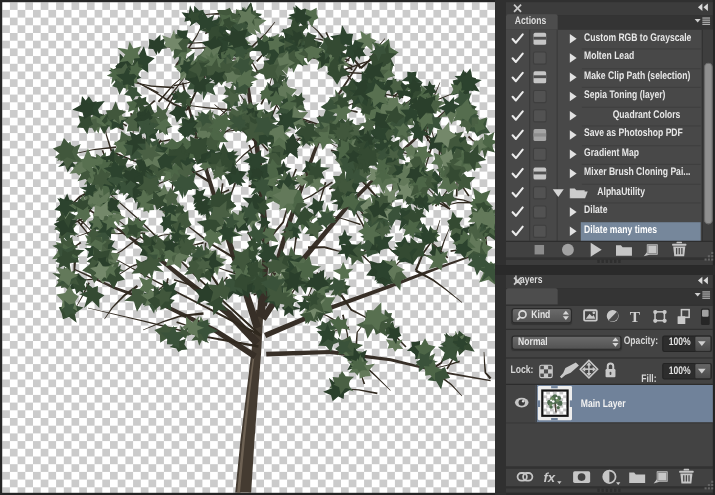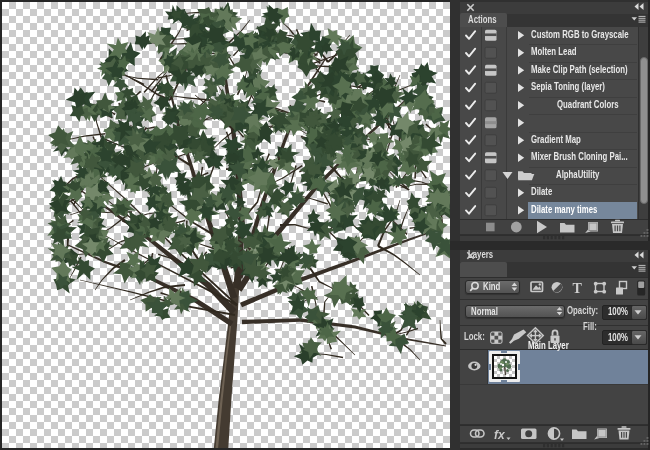--- a/index.html
+++ b/index.html
@@ -1325,23 +1325,24 @@
 <div class="abs" style="left:528.5px;top:184.0px;width:108.5px;height:1px;background:#3f3f3f"></div>
 <div class="abs" style="left:528.5px;top:201.5px;width:108.5px;height:1px;background:#3f3f3f"></div>
  <div class="abs" style="left:528px;top:201.5px;width:109px;height:17px;background:#76879b"></div>
  <div class="abs" style="left:637.5px;top:26.5px;width:10.5px;height:192.5px;background:#3e3e3e;border-left:1px solid #313131"></div>
  <div class="abs" style="left:639.5px;top:57px;width:8px;height:147px;background:#8f8f8f;border-radius:4px;border:1px solid #6a6a6a"></div>
  <div class="abs t" style="left:531px;top:28.8px;color:#e8e8e8"><span class="sx">Custom RGB to Grayscale</span></div>
 <div class="abs t" style="left:531px;top:46.2px;color:#e8e8e8"><span class="sx">Molten Lead</span></div>
 <div class="abs t" style="left:531px;top:63.8px;color:#e8e8e8"><span class="sx">Make Clip Path (selection)</span></div>
 <div class="abs t" style="left:531px;top:81.2px;color:#e8e8e8"><span class="sx">Sepia Toning (layer)</span></div>
 <div class="abs t" style="left:557px;top:98.8px;color:#e8e8e8"><span class="sx">Quadrant Colors</span></div>
+<div class="abs t" style="left:531px;top:116.2px;color:#e8e8e8"><span class="sx">Save as Photoshop PDF</span></div>
 <div class="abs t" style="left:531px;top:133.8px;color:#e8e8e8"><span class="sx">Gradient Map</span></div>
 <div class="abs t" style="left:531px;top:151.2px;color:#e8e8e8"><span class="sx">Mixer Brush Cloning Pai...</span></div>
-<div class="abs t" style="left:556px;top:168.8px;color:#e8e8e8"><span class="sx">AlphaUtility</span></div>
+<div class="abs t" style="left:543px;top:168.8px;color:#e8e8e8"><span class="sx">AlphaUtility</span></div>
 <div class="abs t" style="left:531px;top:186.2px;color:#e8e8e8"><span class="sx">Dilate</span></div>
 <div class="abs t" style="left:531px;top:203.8px;color:#ffffff"><span class="sx">Dilate many times</span></div>
 
  <div class="abs" style="left:460px;top:219px;width:188px;height:15px;background:#414141;border-top:1px solid #2d2d2d"></div>
  <div class="abs" style="left:460px;top:235px;width:188px;height:5.5px;background:#3c3c3c;border-top:1px solid #2e2e2e"></div>
 
  <div class="abs" style="left:450px;top:240.5px;width:200px;height:9.5px;background:#2a2a2a"></div>
 
  <div class="abs" style="left:460px;top:250px;width:188px;height:11.5px;background:#3c3c3c"></div>
  <div class="abs" style="left:460px;top:261.5px;width:188px;height:15px;background:#343434"></div>
@@ -1356,21 +1357,21 @@
  <div class="abs combo" style="left:464.5px;top:304.5px;width:100.5px;height:13.5px"></div>
  <div class="abs t" style="left:471px;top:305.5px"><span class="sx">Normal</span></div>
  <div class="abs t" style="left:567px;top:305px;color:#d6d6d6"><span class="sx">Opacity:</span></div>
  <div class="abs vbox" style="left:601.5px;top:304.5px;width:45px;height:15px">
       <div class="vbtn"></div>
     </div>
  <div class="abs t" style="left:608px;top:306px"><span class="sx">100%</span></div>
 
  <div class="abs" style="left:460px;top:324.5px;width:188px;height:24px;background:#434343;border-top:1px solid #303030"></div>
  <div class="abs t" style="left:464px;top:330.5px;color:#d6d6d6"><span class="sx">Lock:</span></div>
- <div class="abs t" style="left:582.5px;top:321px;color:#d6d6d6"><span class="sx">Fill:</span></div>
+ <div class="abs t" style="left:582.5px;top:339px;color:#d6d6d6"><span class="sx">Fill:</span></div>
  <div class="abs vbox" style="left:601.5px;top:330px;width:45px;height:15px">
       <div class="vbtn"></div>
     </div>
  <div class="abs t" style="left:608px;top:331.5px"><span class="sx">100%</span></div>
 
  <div class="abs" style="left:460px;top:348.5px;width:188px;height:75px;background:#434343;border-top:1px solid #2c2c2c"></div>
  <div class="abs" style="left:487px;top:349.5px;width:161px;height:34px;background:#70829a"></div>
  <div class="abs" style="left:486.5px;top:349.5px;width:1px;height:34px;background:#363636"></div>
  <div class="abs" style="left:460px;top:383.5px;width:188px;height:1.5px;background:#393939"></div>
  <div class="abs" style="left:488.5px;top:351px;width:31px;height:31px;background:#ededed;border-radius:1px"></div>
@@ -1396,21 +1397,21 @@
         <circle cx="12" cy="6" r="1"></circle>
         <circle cx="7" cy="8" r="0.9"></circle>
       </g>
    <path d="M10,11 L10.8,19 L12.2,19 L11.4,11Z" fill="#4a4138"></path>
  </svg>
 
  <div class="abs" style="left:501px;top:351px;width:6px;height:2px;background:#70829a"></div>
  <div class="abs" style="left:501px;top:380px;width:6px;height:2px;background:#70829a"></div>
  <div class="abs" style="left:488.5px;top:363.5px;width:2px;height:6px;background:#70829a"></div>
  <div class="abs" style="left:517.5px;top:363.5px;width:2px;height:6px;background:#70829a"></div>
- <div class="abs t" style="left:528px;top:340px;color:#f2f2f2"><span class="sx">Main Layer</span></div>
+ <div class="abs t" style="left:528px;top:362px;color:#f2f2f2"><span class="sx">Main Layer</span></div>
 
  <div class="abs" style="left:460px;top:425px;width:188px;height:16.5px;background:#414141;border-top:1px solid #2d2d2d"></div>
  <div class="abs" style="left:460px;top:443px;width:188px;height:4.5px;background:#3c3c3c;border-top:1px solid #2e2e2e"></div>
  <div class="abs" style="left:460px;top:447.5px;width:188px;height:2.5px;background:#2b2b2b"></div>
 
  <svg class="abs" style="left:0;top:0" width="650" height="450" viewBox="0 0 650 450">
  <line x1="467.3" y1="4.3" x2="473.7" y2="10.7" stroke="#cbcbcb" stroke-width="1.6"></line>
 <line x1="473.7" y1="4.3" x2="467.3" y2="10.7" stroke="#cbcbcb" stroke-width="1.6"></line>
 <path d="M638.5,3.1 l-4,3.4 4,3.4 z" fill="#dadada"></path>
 <path d="M643.5,3.1 l-4,3.4 4,3.4 z" fill="#dadada"></path>

